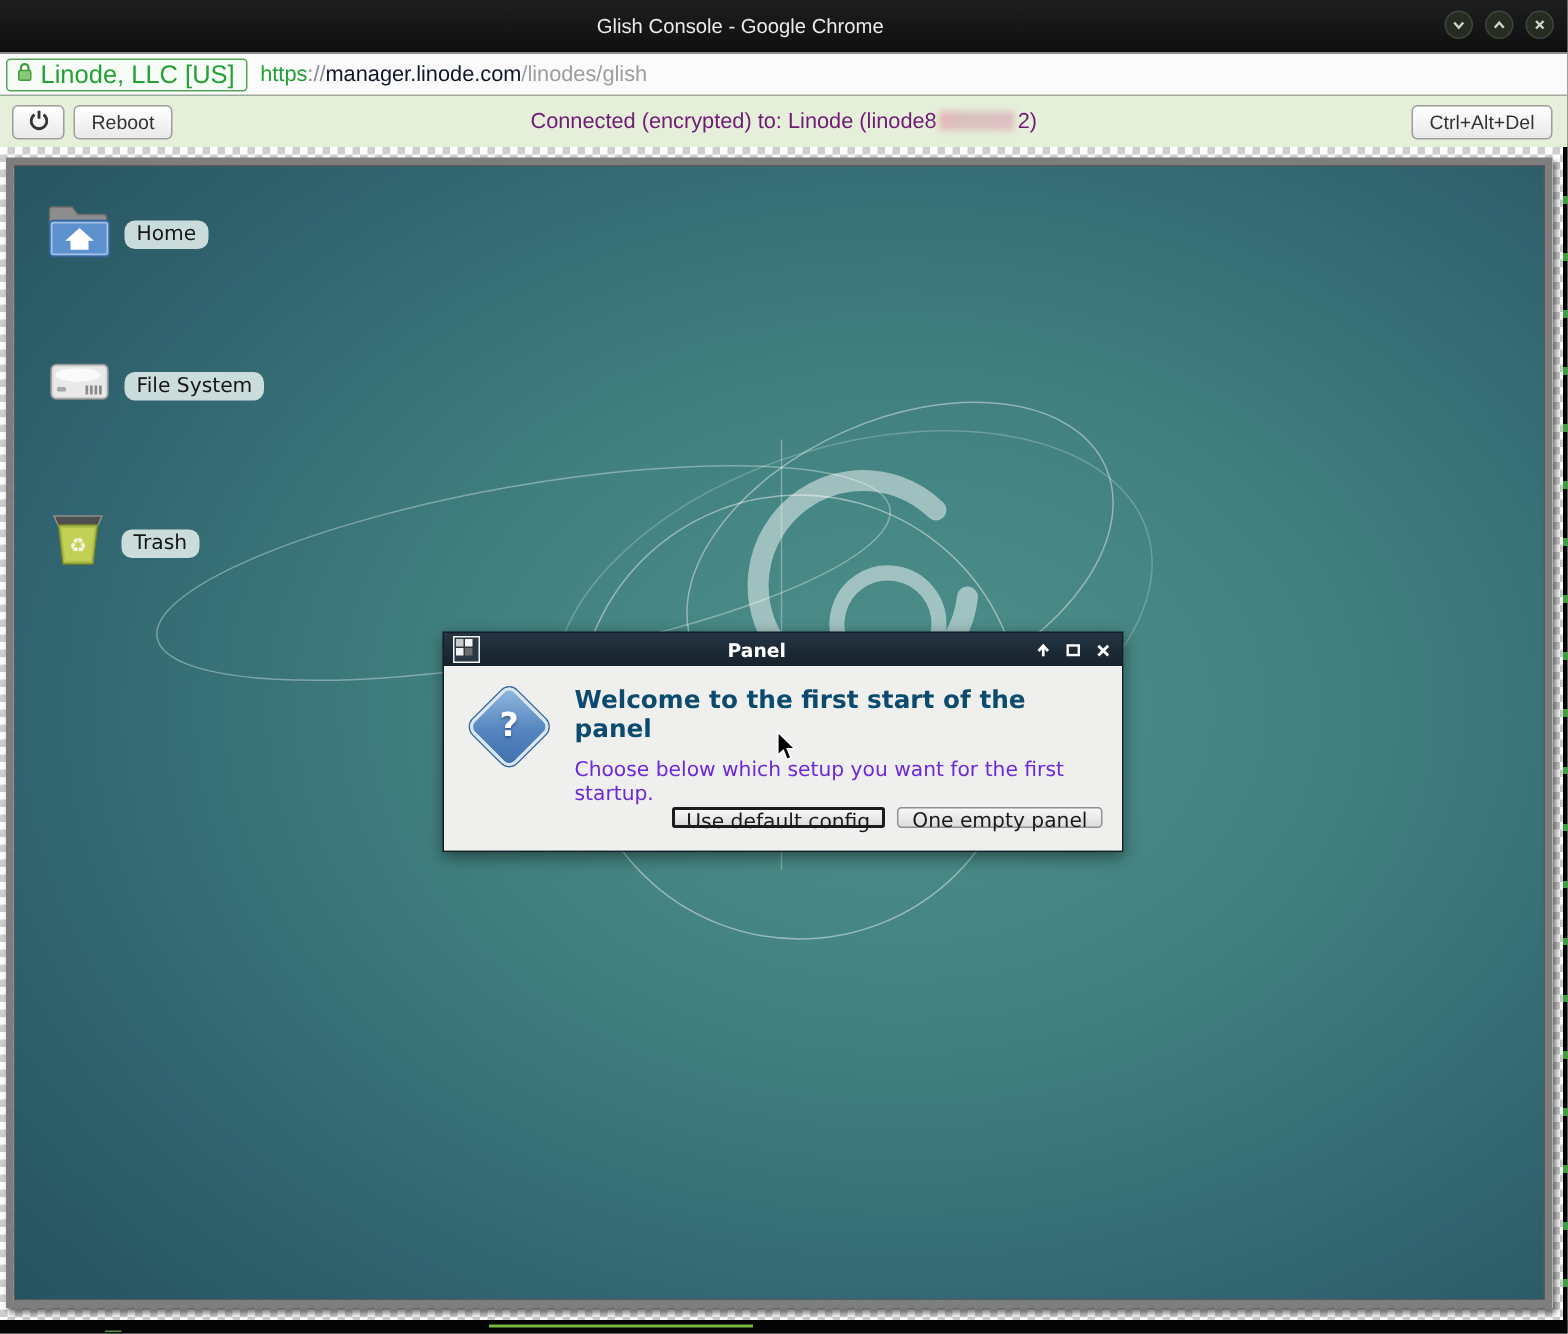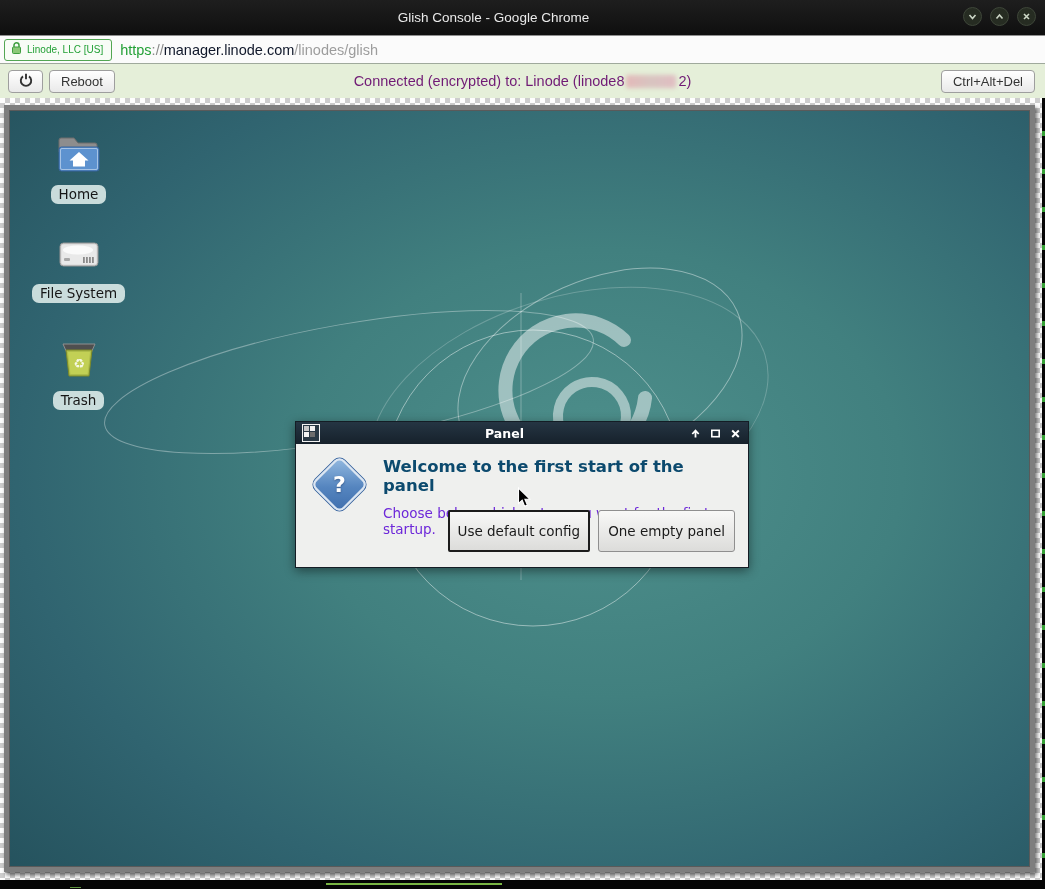--- a/index.html
+++ b/index.html
@@ -18,21 +18,21 @@
            box-sizing:border-box;cursor:default;}
   .win-btn svg{display:block;}
 
   
   .urlbar{position:absolute;top:35px;left:0;width:100%;height:29px;background:#fbfbfb;
           border-top:1px solid #8f8f8f;border-bottom:1px solid #9fa99c;
           box-sizing:border-box;display:flex;align-items:center;}
   .ev-badge{margin-left:4px;display:flex;align-items:center;gap:5px;
             border:1px solid #53a653;background:#f8fcf6;border-radius:3px;
             height:22px;padding:0 8px 0 6px;box-sizing:border-box;}
-  .ev-text{color:#23a036;font-size:10px;font-family:"Liberation Sans",sans-serif;white-space:nowrap;}
+  .ev-text{color:#23a036;font-size:17px;font-family:"Liberation Sans",sans-serif;white-space:nowrap;}
   .url{margin-left:8px;font-size:14.5px;font-family:"Liberation Sans",sans-serif;
        display:flex;white-space:nowrap;}
   .url-scheme{color:#23a036}.url-sep{color:#8a8a8a}.url-host{color:#0f172a}.url-path{color:#9d9d9d}
 
   
   .toolbar{position:absolute;top:64px;left:0;width:100%;height:34px;background:#e5efd9;}
   .tb-btn{position:absolute;top:6px;height:23px;background:linear-gradient(#ffffff,#e9e9e9);
           border:1px solid #9e9e9e;border-radius:4px;color:#333;font-size:13px;
           font-family:"Liberation Sans",sans-serif;display:flex;align-items:center;
           justify-content:center;box-sizing:border-box;cursor:default;}
@@ -59,22 +59,22 @@
 
   
   .canvas{position:absolute;left:4px;top:7px;right:10px;bottom:17px;
           border:5px solid #7e7e7e;box-shadow:inset 0 0 0 1px #5a5a5a,2px 3px 4px rgba(0,0,0,.55);
           background:radial-gradient(ellipse 860px 640px at 58% 48%,
                      #4e908c 0%,#41807f 35%,#306470 68%,#224d58 100%);
           overflow:hidden;}
   .wallpaper{position:absolute;inset:0;}
 
   
-  .desk-icon{position:absolute;left:22px;width:95px;display:flex;flex-direction:column;
-             align-items:center;gap:8px;cursor:default;justify-content:center;}
+  .desk-icon{position:absolute;left:22px;width:95px;display:flex;flex-direction:row;
+             align-items:center;gap:8px;cursor:default;}
   .desk-label{background:rgba(223,237,235,.88);border-radius:7px;padding:1px 8px 2px;
               font-size:13.5px;color:#161616;white-space:nowrap;}
 
   
   .dialog{position:absolute;left:286px;top:300px;width:452px;border:1px solid #141d25;
           box-shadow:0 3px 10px rgba(0,0,0,.45);margin-top:11px;}
   .dlg-titlebar{height:22px;background:linear-gradient(#253543,#16212b);display:flex;
                 align-items:center;padding:0 6px;}
   .dlg-app-icon{width:14px;height:14px;border:1px solid #f2f2f2;background:#2a3945;
                 display:grid;grid-template-columns:5px 5px;grid-template-rows:5px 5px;
@@ -91,21 +91,21 @@
   .q-diamond{width:37px;height:37px;flex:none;transform:rotate(45deg);margin:9px 7px 0 7px;
              background:linear-gradient(135deg,#93b9e0 0%,#5585bf 55%,#3f6fae 100%);
              border:2px solid #dbe6f3;border-radius:7px;box-shadow:0 0 0 1px #3a66a0;
              display:flex;align-items:center;justify-content:center;}
   .q-mark{transform:rotate(-45deg);color:#fff;font-weight:bold;font-size:22px;
           text-shadow:0 1px 2px rgba(20,40,80,.5);}
   .dlg-heading{margin:2px 0 10px;font-size:16.5px;font-weight:bold;color:#0c4a6e;}
   .dlg-message{font-size:13.5px;color:#6d28d9;}
   .dlg-buttons{position:absolute;right:13px;bottom:15px;display:flex;gap:8px;}
   .dlg-btn{background:linear-gradient(#f8f8f7,#dcdcda);border:1px solid #8f8f8f;
-           border-radius:3px;font-size:13.5px;color:#1a1a1a;height:42px;padding:0 9px;
+           border-radius:3px;font-size:13.5px;color:#1a1a1a;height:14px;padding:0 9px;
            font-family:"DejaVu Sans",sans-serif;box-sizing:border-box;cursor:default;}
   .dlg-btn.focused{border:2px solid #1c1c1c;border-radius:2px;padding:0 8px;}
 
   .cursor{position:absolute;left:508px;top:377px;pointer-events:none;}
 </style>
 </head>
 <body>
 
 <div class="titlebar">
   <div class="titlebar-title">Glish Console - Google Chrome</div>

